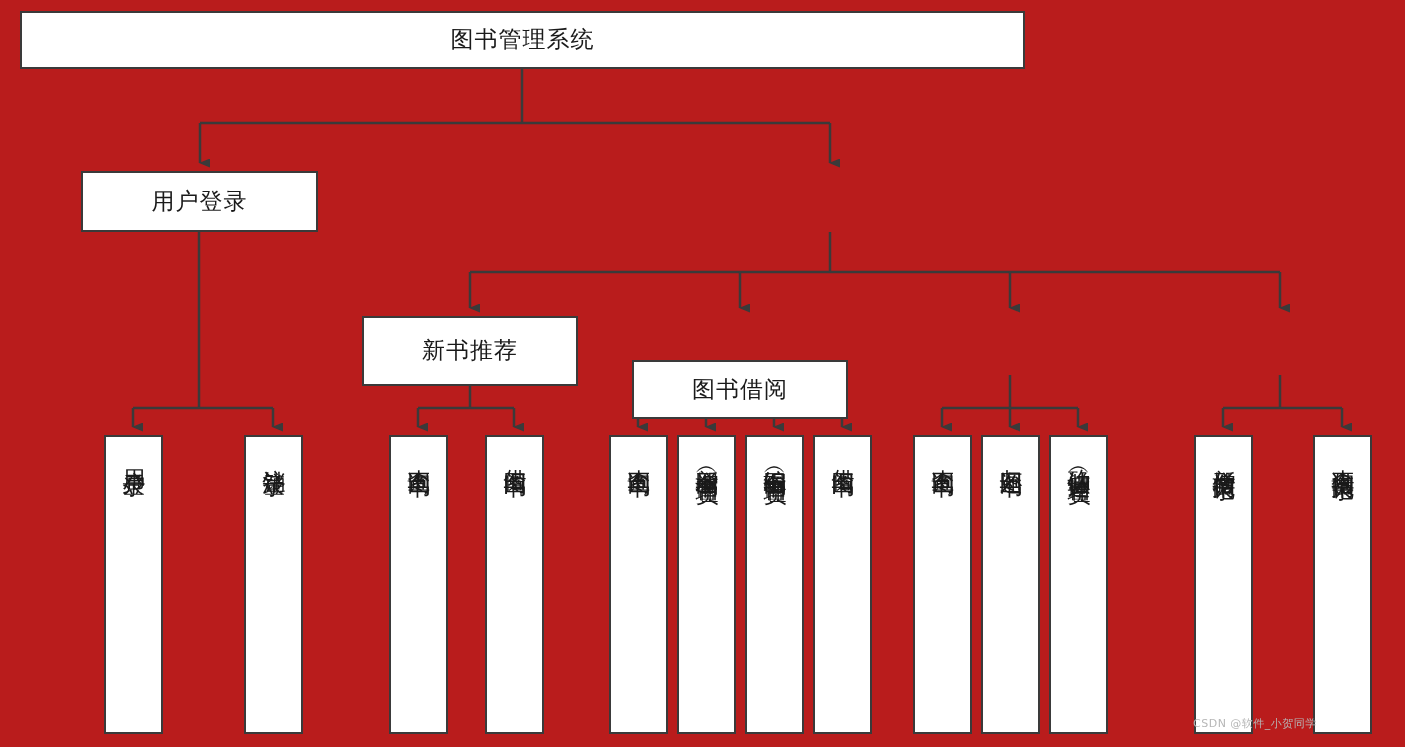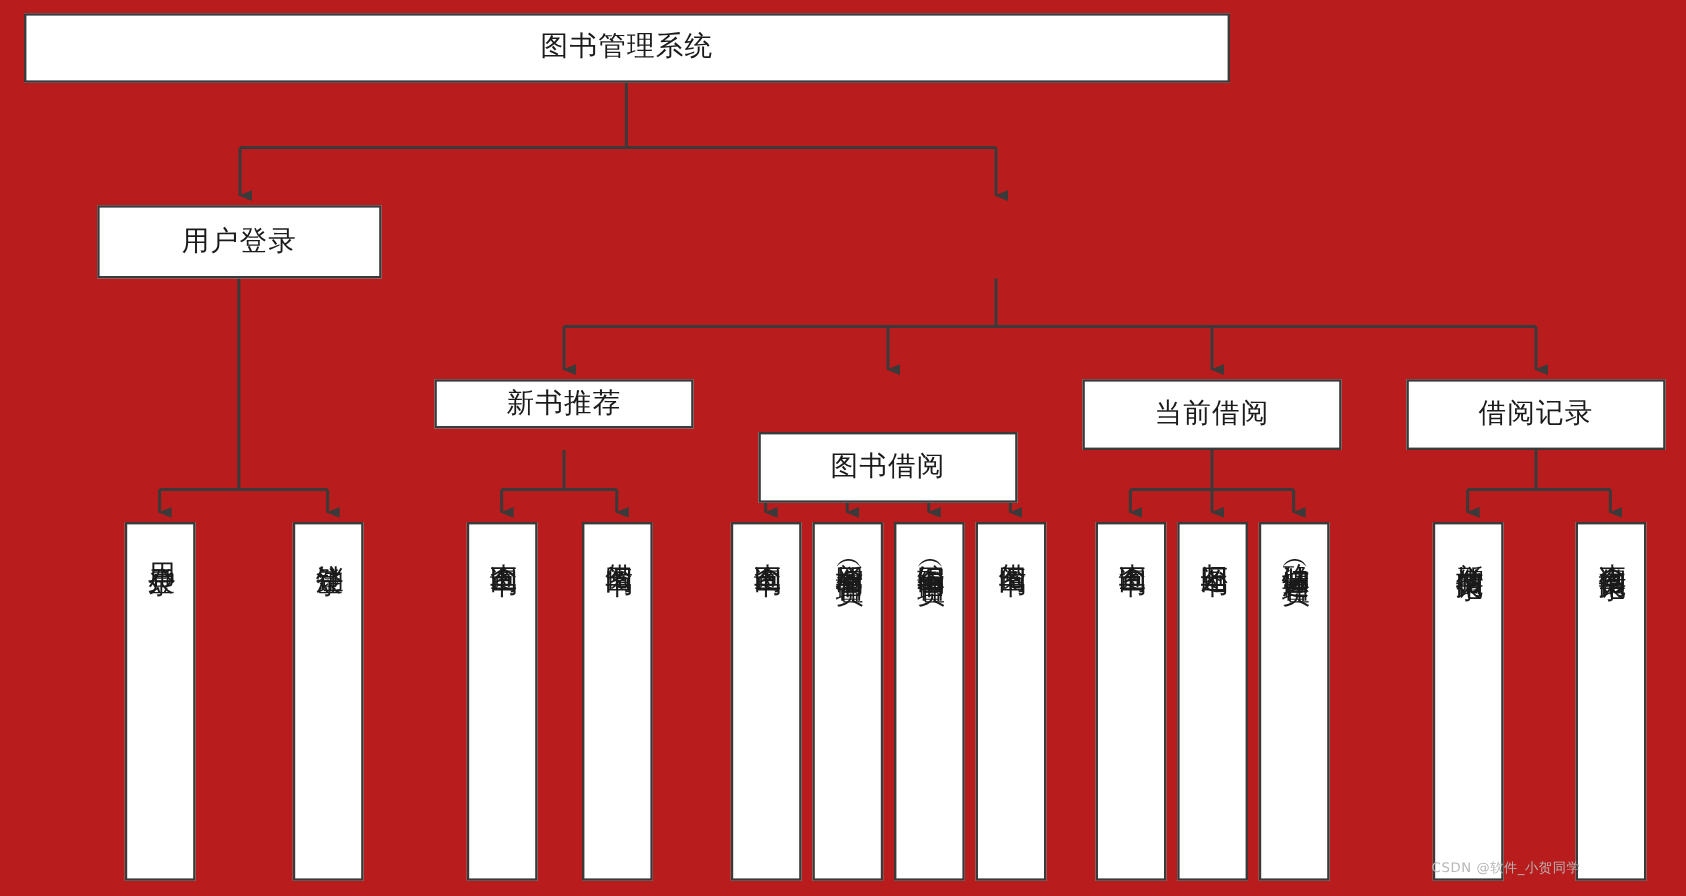--- a/index.html
+++ b/index.html
@@ -118,31 +118,25 @@
   </svg>
 
   <div class="node horiz" style="left: 20px; top: 11px; width: 1005px; height: 58px;">
     <span>图书管理系统</span>
   </div>
 
   <div class="node horiz" style="left: 81px; top: 171px; width: 237px; height: 61px;">
     <span>用户登录</span>
   </div>
 
-  <div class="node horiz" style="left: 362px; top: 316px; width: 216px; height: 41px;">
+  <div class="node horiz" style="left: 362px; top: 316px; width: 216px; height: 70px;">
     <span>新书推荐</span>
   </div>
   <div class="node horiz" style="left: 632px; top: 316px; width: 216px; height: 59px; margin-top: 44px;">
     <span>图书借阅</span>
-  </div>
-  <div class="node horiz" style="left: 902px; top: 316px; width: 216px; height: 59px;">
-    <span>当前借阅</span>
-  </div>
-  <div class="node horiz" style="left: 1172px; top: 316px; width: 216px; height: 59px;">
-    <span>借阅记录</span>
   </div>
 
   <div class="node vert" style="left: 104px; top: 435px; width: 59px; height: 299px;">
     <span>用户登录</span>
   </div>
   <div class="node vert" style="left: 244px; top: 435px; width: 59px; height: 299px;">
     <span>注销登录</span>
   </div>
   <div class="node vert" style="left: 389px; top: 435px; width: 59px; height: 299px;">
     <span>查询图书</span>

